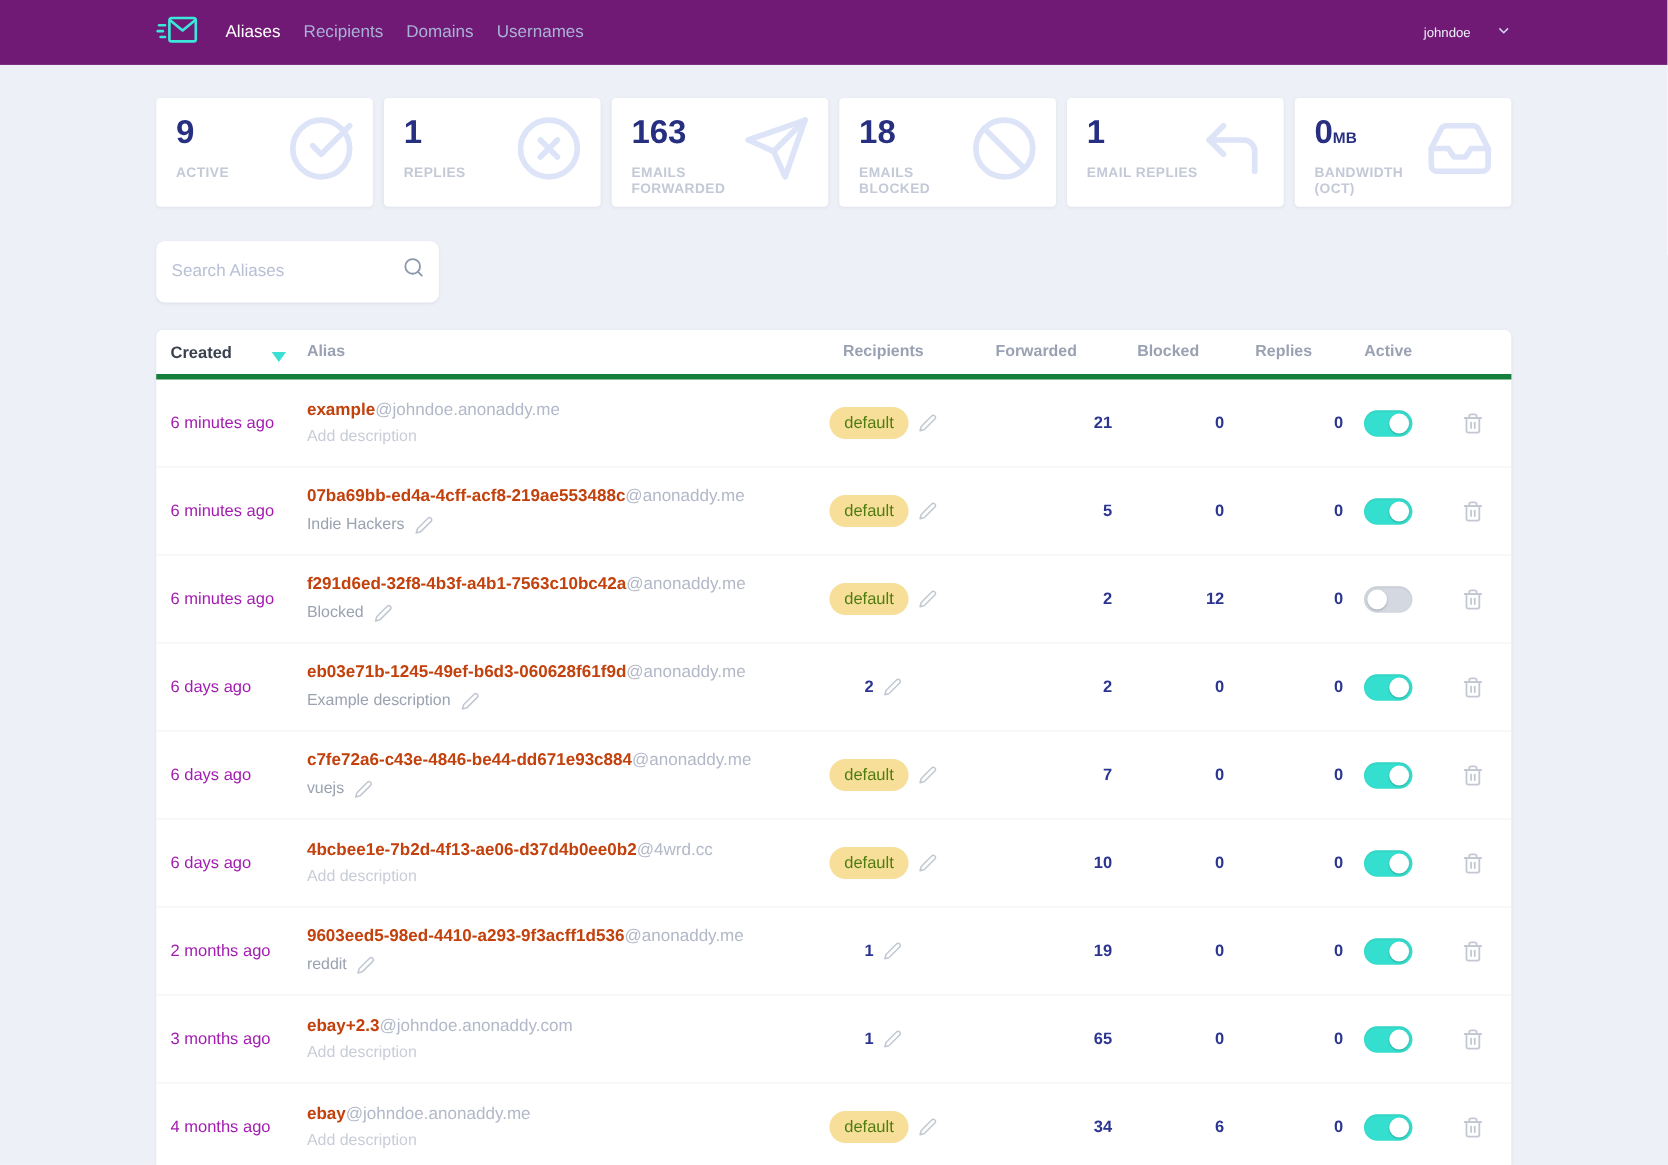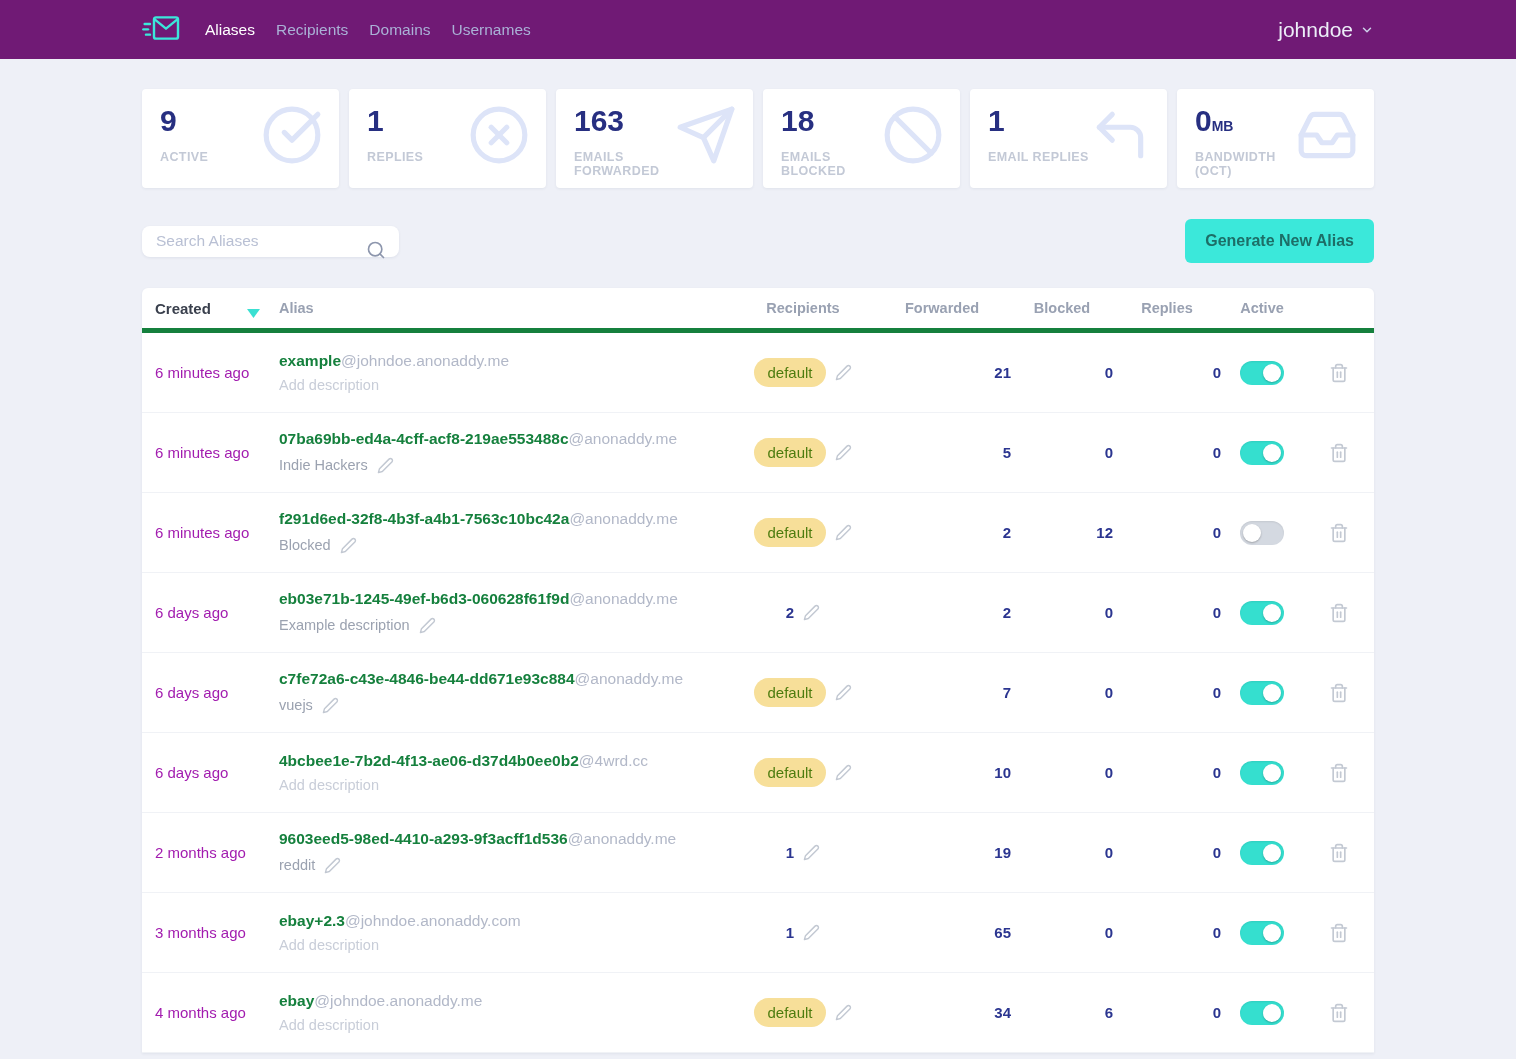--- a/index.html
+++ b/index.html
@@ -9,37 +9,37 @@
 
   
   .navbar { height:59px; background:#701a75; display:flex; align-items:center; }
   .navbar .container { display:flex; align-items:center; justify-content:space-between; }
   .nav-left { display:flex; align-items:center; }
   .brand { display:flex; align-items:center; margin-right:23px; cursor:pointer; }
   .brand svg { width:40px; height:32px; color:#3be8da; }
   .nav-links { display:flex; align-items:center; gap:21px; }
   .nav-link { font-size:15.5px; color:#aab1d6; text-decoration:none; cursor:pointer; }
   .nav-link.active { color:#ffffff; }
-  .user-menu { display:flex; align-items:flex-end; gap:7px; color:#eceef8; font-size:21px; cursor:pointer; }
+  .user-menu { display:flex; align-items:center; gap:23px; color:#eceef8; font-size:12px; cursor:pointer; }
   .user-menu svg { width:14px; height:14px; color:#cdd2ea; }
 
   
   .stats { display:flex; gap:10px; margin-top:30px; }
   .stat-card { flex:1 1 0; background:#ffffff; border-radius:4px; height:99px;
                padding:15px 16px 14px 18px; display:flex; justify-content:space-between;
                box-shadow:0 1px 3px rgba(40,50,90,.07); }
   .stat-num { font-size:30px; font-weight:bold; color:#272f81; line-height:1.1; }
   .stat-unit { font-size:14px; font-weight:bold; }
   .stat-label { margin-top:13px; font-size:12.5px; font-weight:bold; color:#c3c9d6; letter-spacing:.4px; }
   .stat-icon { width:62px; height:62px; color:#dde4f8; flex:none; margin-top:0px; }
   .stat-icon svg { width:100%; height:100%; }
 
   
   .toolbar { margin-top:31px; display:flex; align-items:center; justify-content:space-between; }
-  .search-box { position:relative; width:257px; height:31px; background:#fff; border-radius:8px;
+  .search-box { position:relative; width:257px; height:56px; background:#fff; border-radius:8px;
                 box-shadow:0 1px 3px rgba(40,50,90,.08); }
   .search-box input { width:100%; height:100%; border:none; outline:none; background:transparent;
                       padding:0 44px 0 14px; font-size:15.5px; color:#3f4551;
                       font-family:"Liberation Sans", sans-serif; }
   .search-box input::placeholder { color:#b9c0d4; }
   .search-box .search-icon { position:absolute; right:13px; top:14px; width:20px; height:20px; color:#8d96ad; }
   .btn-generate { height:44px; padding:0 20px; border:none; border-radius:6px; background:#3be8da;
                   color:#1d6e67; font-size:16px; font-weight:bold; cursor:pointer;
                   font-family:"Liberation Sans", sans-serif; }
 
@@ -49,21 +49,21 @@
   .tgrid { display:grid; grid-template-columns:137px 1fr 140px 138px 102px 108px 82px 71px; align-items:center; }
   .thead { height:45px; border-bottom:5px solid #15803d; }
   .th { font-size:14.5px; font-weight:bold; color:#99a1b2; text-align:center; }
   .th-created { display:flex; align-items:center; padding:0 19px 0 13px; color:#3a404d; font-size:15px; cursor:pointer; }
   .sort-arrow { margin-left:auto; width:13px; height:9px; color:#3be0d2; }
   .th-alias { text-align:left; }
   .trow { height:80px; border-bottom:1px solid #f0f2f6; }
   .cell-created { padding-left:13px; font-size:15px; color:#a21caf; }
   .cell-alias { line-height:1; }
   .alias-email { font-size:15.5px; cursor:pointer; }
-  .alias-local { font-weight:bold; color:#15803d; }
+  .alias-local { font-weight:bold; color:#c2410c; }
   .alias-domain { color:#b2b8c8;margin-top:44px; }
   .alias-desc { margin-top:10px; display:flex; align-items:center; gap:9px; font-size:14.5px; color:#9ba2b0; }
   .alias-desc .placeholder { color:#c8cdd8; cursor:pointer; }
   .pencil-icon { width:17px; height:17px; color:#c2c8d2; cursor:pointer; flex:none; }
   .cell-center { display:flex; align-items:center; justify-content:center; gap:9px; }
   .badge-default { background:#f7df99; color:#4d7c0f; font-size:15px; height:29px; line-height:29px;
                    padding:0 13px; border-radius:15px; }
   .num { font-size:15px; font-weight:bold; color:#2b3590; text-align:right; }
   .toggle { width:44px; height:24px; border-radius:12px; background:#35dfcf; position:relative; cursor:pointer;
             box-shadow:inset 0 1px 2px rgba(0,0,0,.08); }
@@ -187,21 +187,20 @@
 <div class="container toolbar">
   <div class="search-box">
     <input type="text" placeholder="Search Aliases" style="">
     <span class="search-icon">
       <svg viewBox="0 0 24 24" fill="none" stroke="currentColor" stroke-width="2" stroke-linecap="round" stroke-linejoin="round">
         <circle cx="11" cy="11" r="8"></circle>
           <line x1="21" y1="21" x2="16.65" y2="16.65"></line>
       </svg>
     </span>
   </div>
-  <button class="btn-generate">Generate New Alias</button>
 </div>
 
 <div class="container table-card">
   <div class="tgrid thead">
     <div class="th th-created">
       <span>Created</span>
       <span class="sort-arrow">
         <svg viewBox="0 0 13 9">
             <polygon points="0,0 13,0 6.5,9" fill="currentColor"></polygon>
           </svg>

